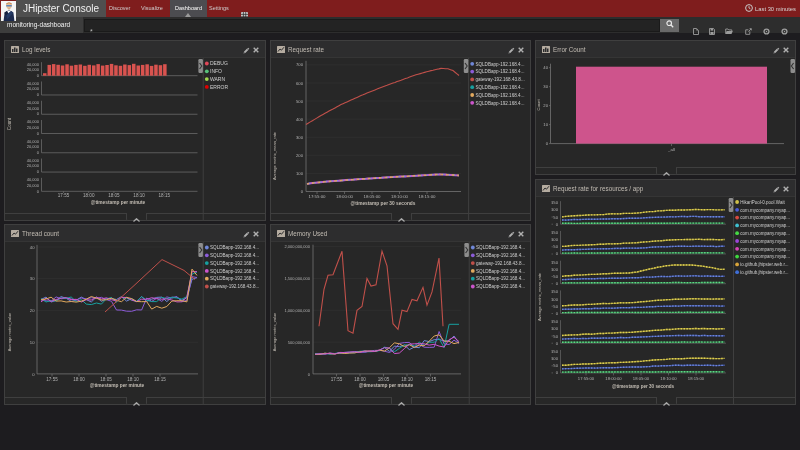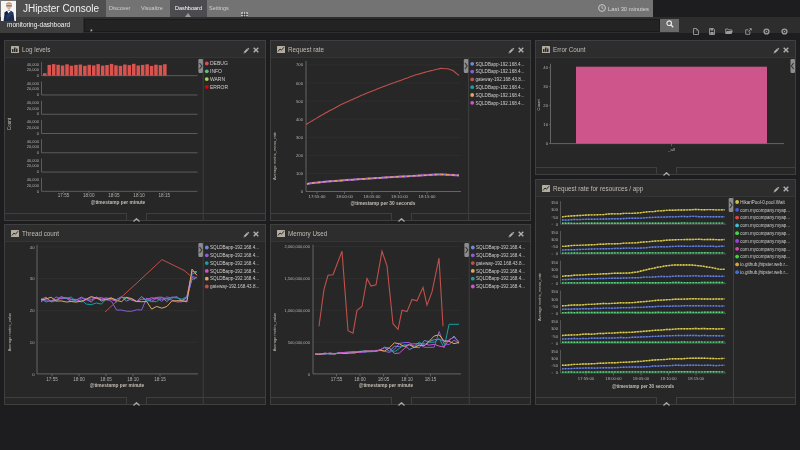--- a/index.html
+++ b/index.html
@@ -1,15 +1,15 @@
 <!DOCTYPE html>
 <html><head><meta charset="utf-8"><style>
 * { margin:0; padding:0; box-sizing:border-box; }
 body { width:800px; height:450px; background:#1d1c1f; font-family:"Liberation Sans",sans-serif; overflow:hidden; position:relative; }
-#topbar { position:absolute; left:0; top:0; width:653px; height:17px; background:#737373; }
+#topbar { position:absolute; left:0; top:0; width:800px; height:17px; background:#7f1d1d; }
 #logo { position:absolute; left:1px; top:0.5px; width:15px; height:20px; z-index:5; }
 #brand { position:absolute; left:16px; top:0; width:90px; height:17px; background:#4f4f4f; color:#f0f0f0; font-size:10px; line-height:17px; text-align:center; }
 .nav { position:absolute; top:0; height:17px; line-height:17px; color:#cfcfcf; font-size:5.5px; }
 .nav.active { background:#4c4c50; color:#fff; }
 #caret { position:absolute; left:185px; top:13px; width:0; height:0; border-left:3px solid transparent; border-right:3px solid transparent; border-bottom:4px solid #9a9a9a; }
 #timepick { position:absolute; right:4px; top:4px; color:#d6d6d6; font-size:5.8px; }
 #subbar { position:absolute; left:0; top:17px; width:800px; height:16px; background:#2d2d2d; }
 #dashtab { position:absolute; left:0; top:0; width:83px; height:16px; background:#3d3d3d; color:#f2f2f2; font-size:6.5px; line-height:16px; padding-left:7px; }
 #searchbox { position:absolute; left:84px; top:1.5px; width:576px; height:13px; background:#232323; border:1px solid #1a1a1a; }
 #star { color:#bbb; font-size:7px; margin-left:5px; line-height:13px; }

